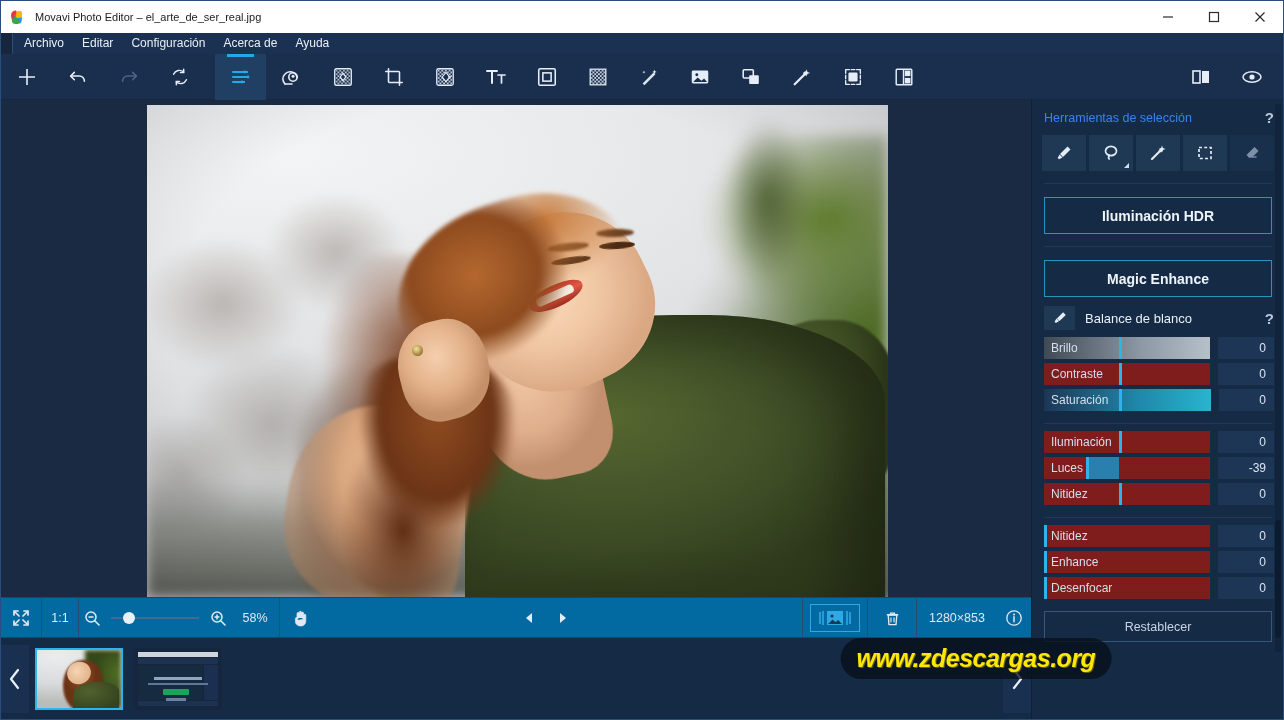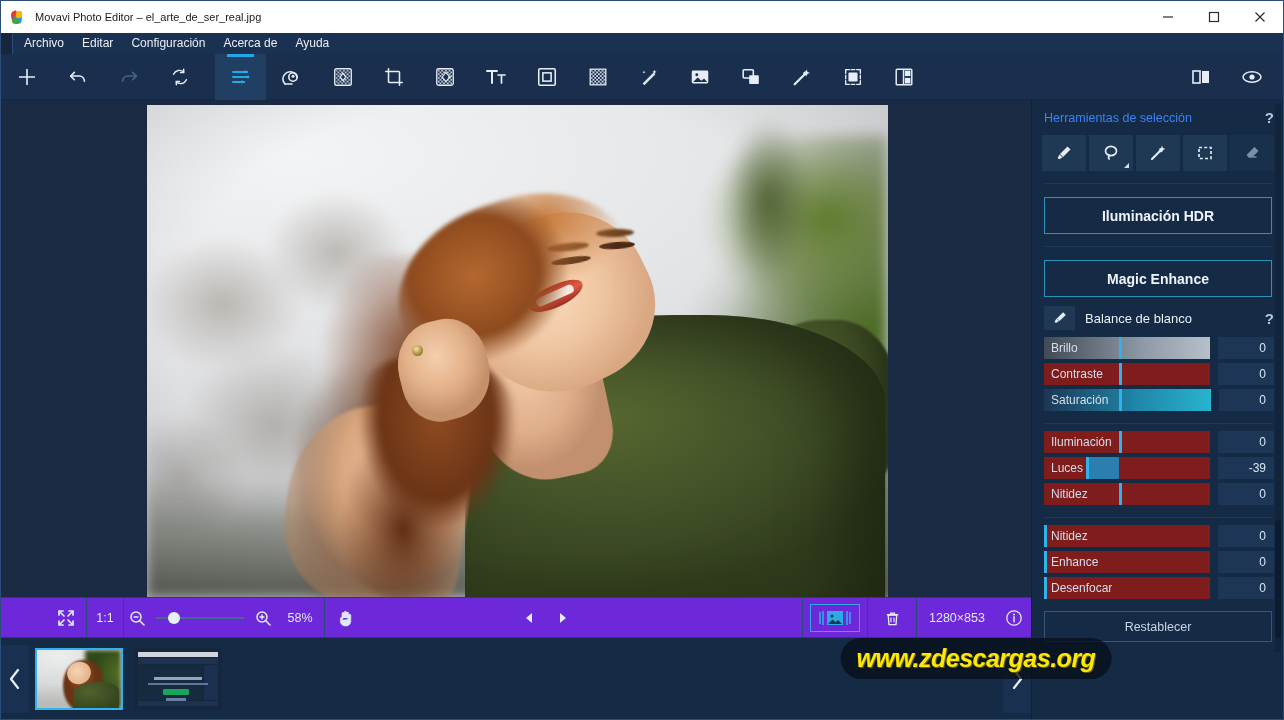--- a/index.html
+++ b/index.html
@@ -220,22 +220,22 @@
     border-radius: 50%;
   }
   .photo .vignette {
     position: absolute; inset: 0;
     background: radial-gradient(ellipse 85% 85% at 50% 45%, rgba(0,0,0,0) 55%, rgba(0,0,0,.18) 100%);
   }
 
   
   .bottombar {
     position: absolute; left: 1px; top: 597px; width: 1030px; height: 40px;
-    background: #6d28d9; border-top: 1px solid #24416b;
-    display: flex; align-items: center; padding-left: 45px;
+    background: #0369a1; border-top: 1px solid #24416b;
+    display: flex; align-items: center;
   }
   .bb-cell {
     height: 40px; display: flex; align-items: center; justify-content: center;
     color: #dfe8f3; font-size: 12.5px;
   }
   .bb-div { width: 1px; height: 40px; background: #2a4a76; }
   .zoom-slider {
     width: 88px; height: 40px; display: flex; align-items: center; position: relative;
     margin: 0 6px;
   }

